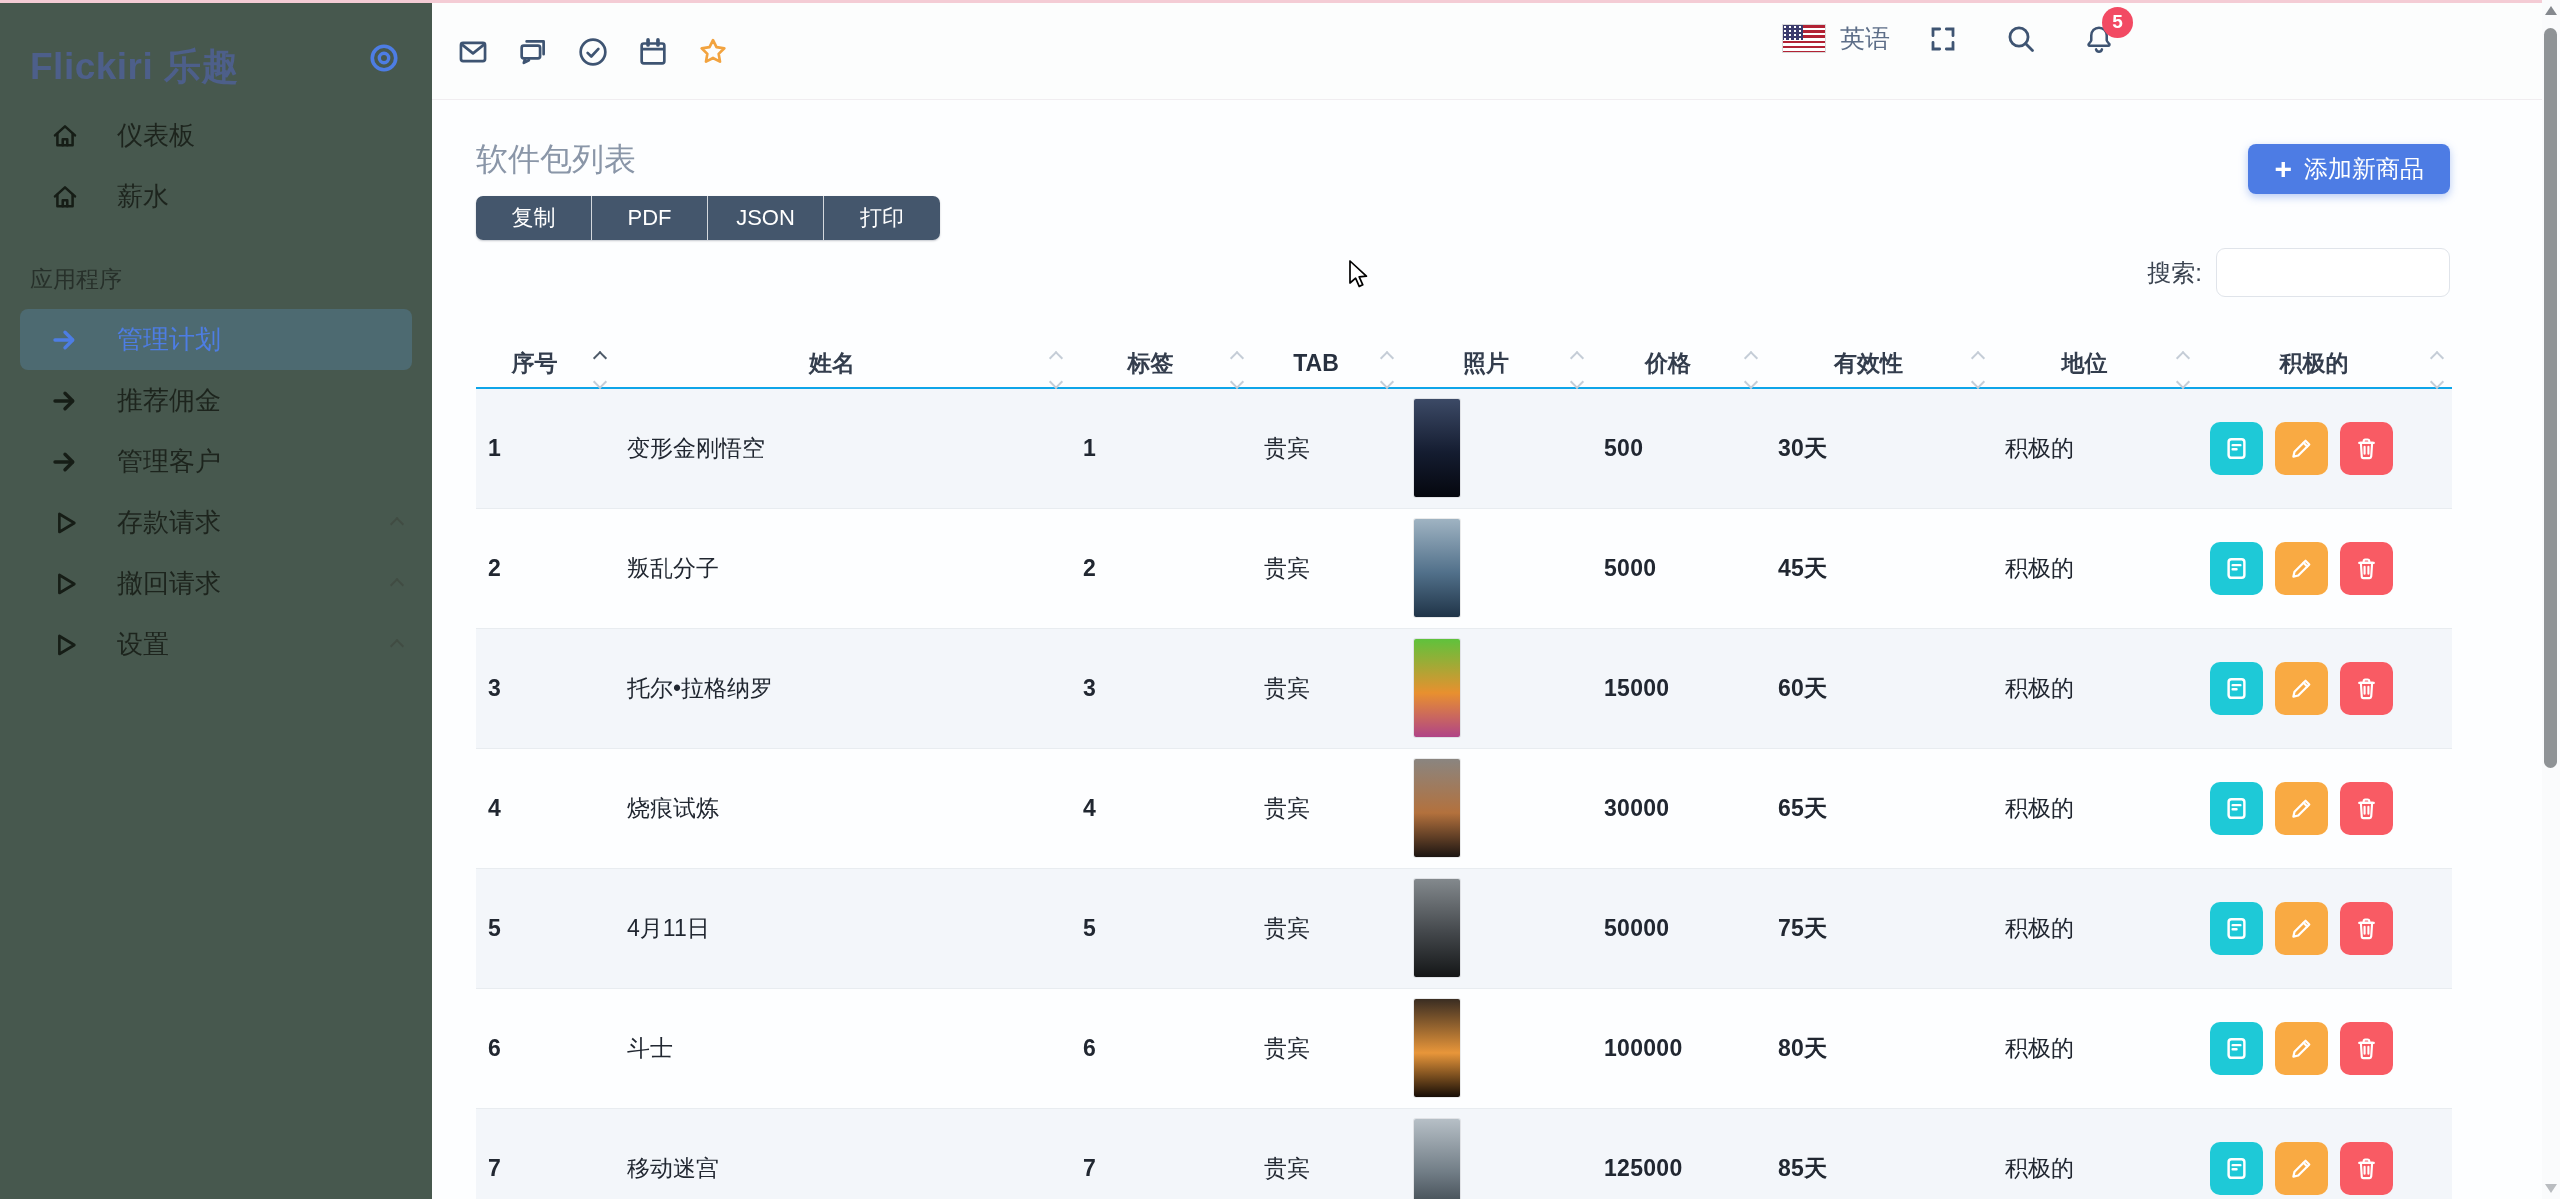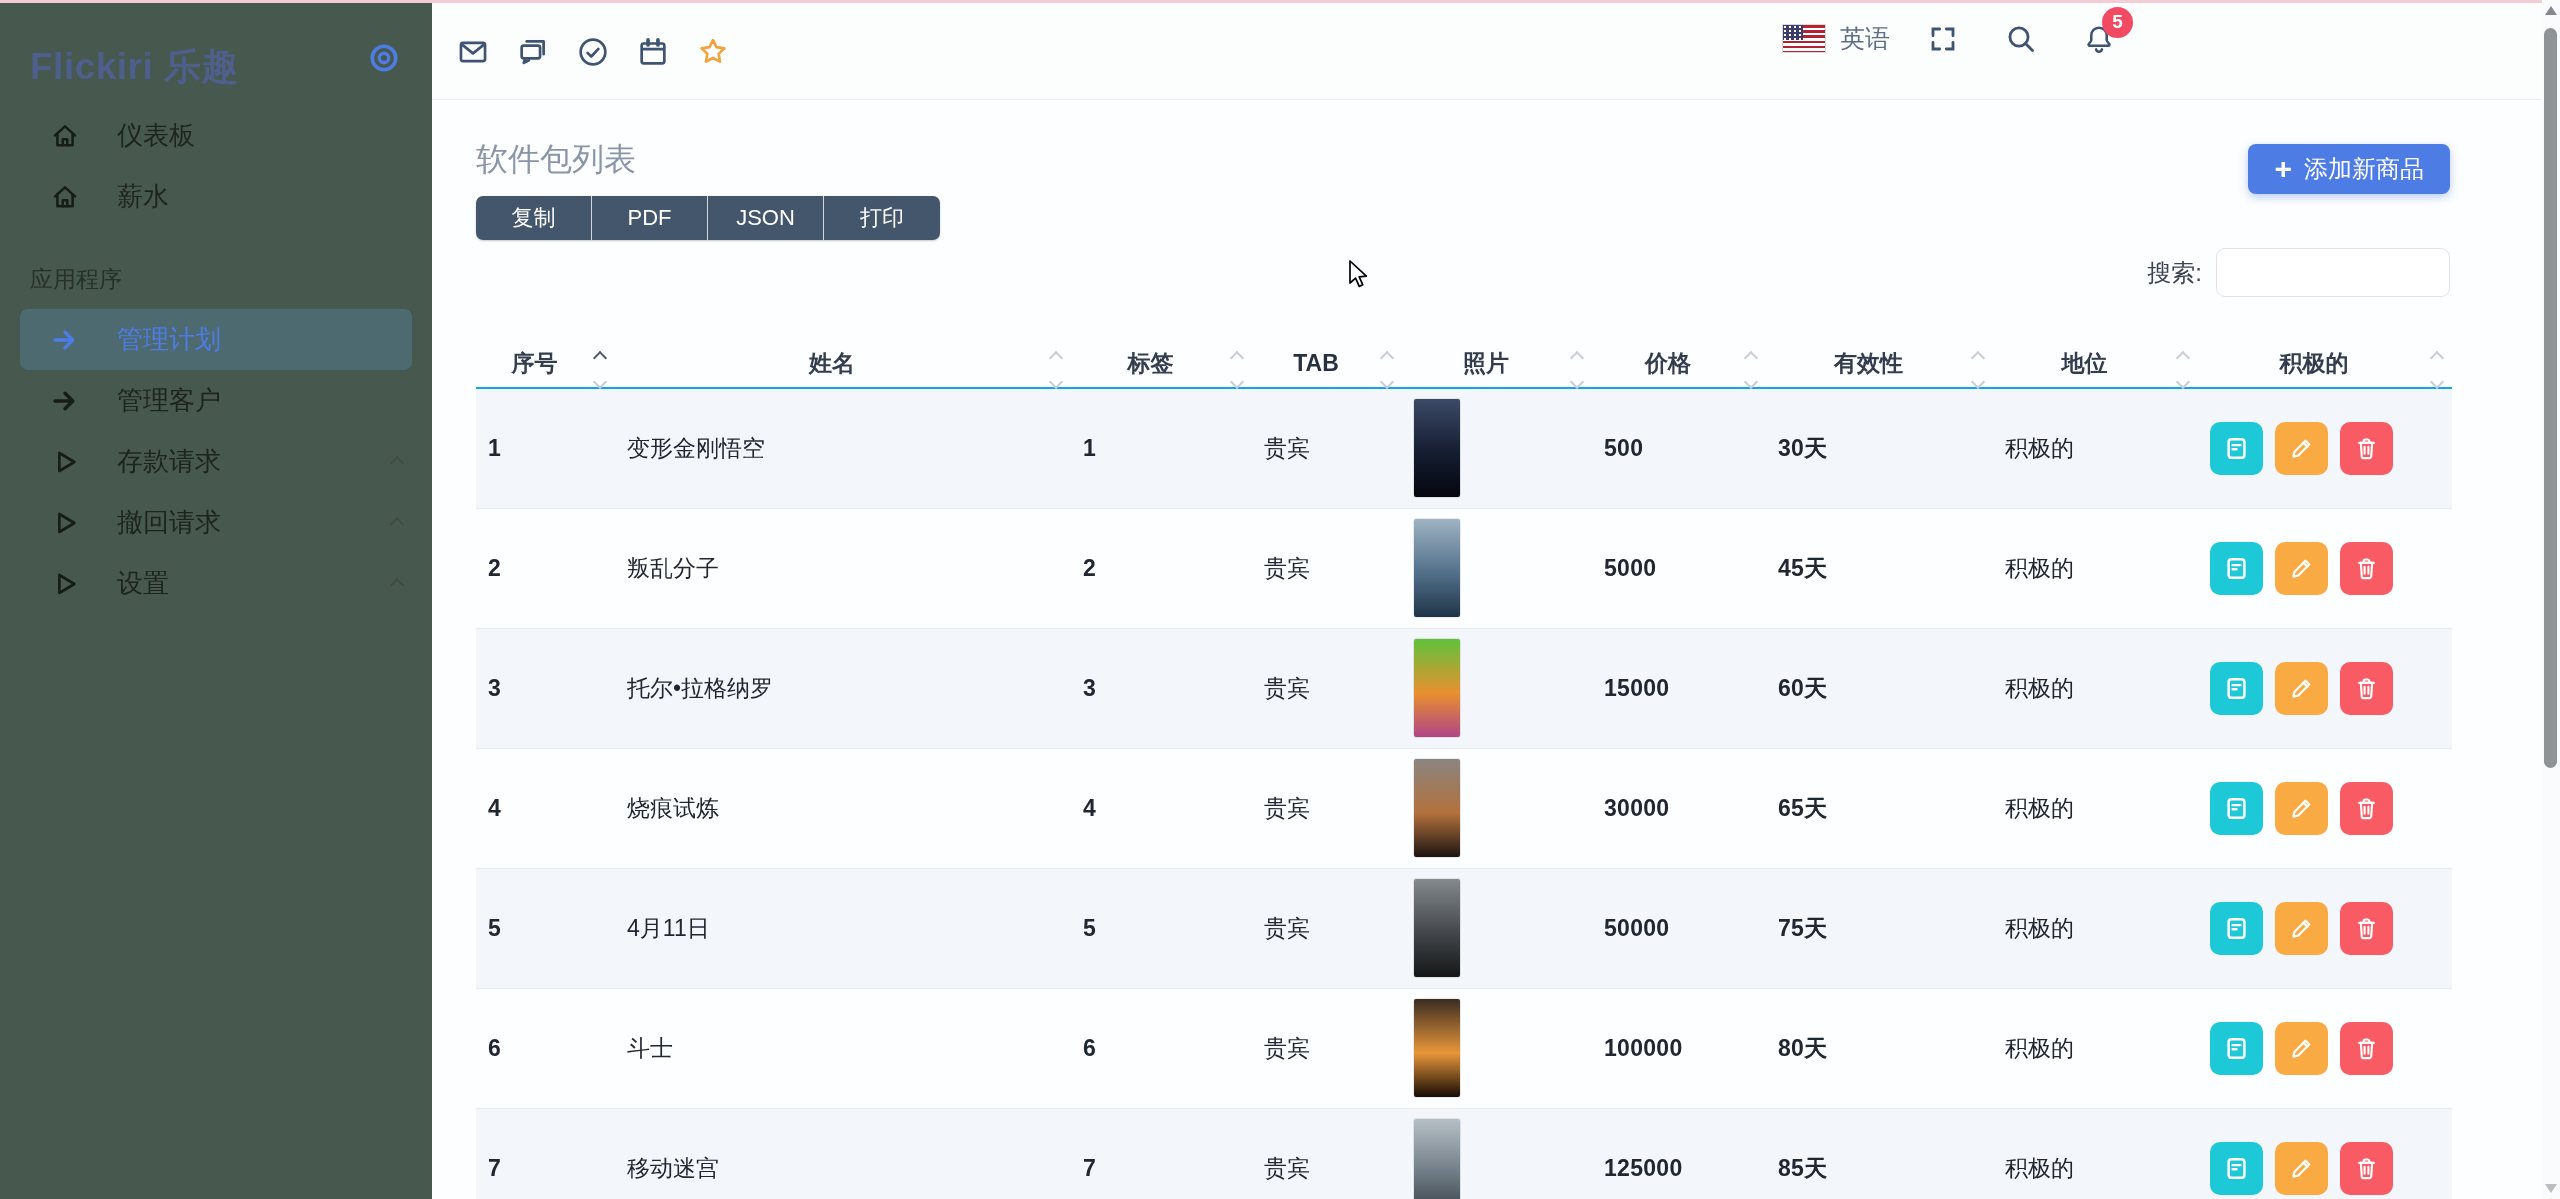--- a/index.html
+++ b/index.html
@@ -135,20 +135,29 @@
       </div>
       <div class="side-section">应用程序</div>
       <div class="side-item active">
         <span class="ic">
           <svg width="30" height="30" viewBox="0 0 24 24" fill="none" stroke="currentColor" stroke-width="2.7" stroke-linecap="round" stroke-linejoin="round">
             <path d="M4 12h14"></path>
             <path d="M12 5.8L18.2 12 12 18.2"></path>
           </svg>
         </span>
         <span>管理计划</span>
+      </div>
+      <div class="side-item">
+        <span class="ic">
+          <svg width="30" height="30" viewBox="0 0 24 24" fill="none" stroke="currentColor" stroke-width="2.7" stroke-linecap="round" stroke-linejoin="round">
+            <path d="M4 12h14"></path>
+            <path d="M12 5.8L18.2 12 12 18.2"></path>
+          </svg>
+        </span>
+        <span>推荐佣金</span>
       </div>
       <div class="side-item">
         <span class="ic">
           <svg width="30" height="30" viewBox="0 0 24 24" fill="none" stroke="currentColor" stroke-width="2.7" stroke-linecap="round" stroke-linejoin="round">
             <path d="M4 12h14"></path>
             <path d="M12 5.8L18.2 12 12 18.2"></path>
           </svg>
         </span>
         <span>管理客户</span>
       </div>

